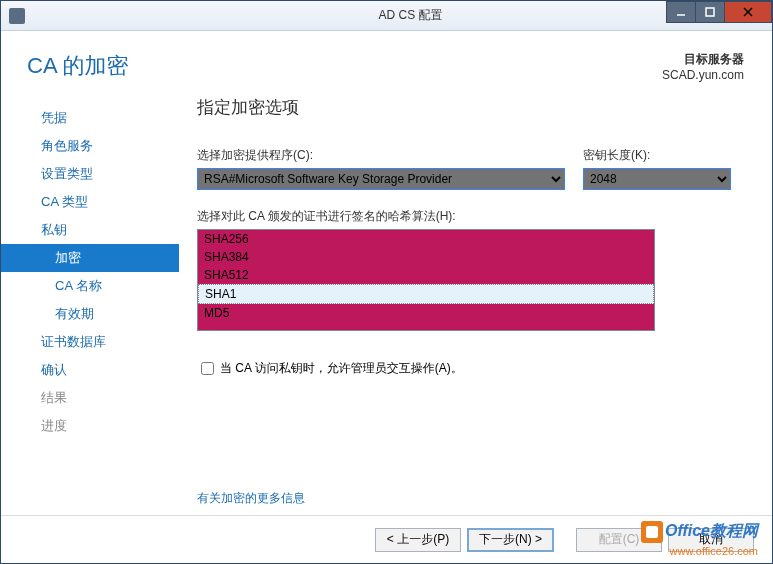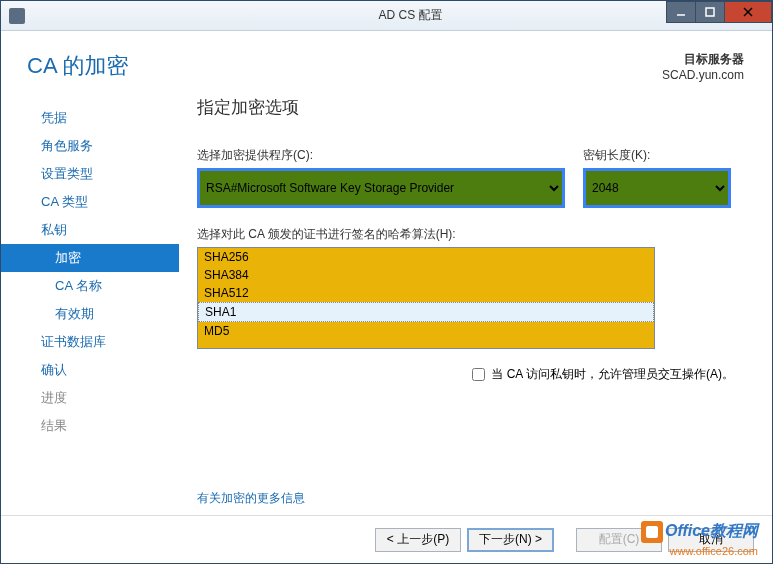--- a/index.html
+++ b/index.html
@@ -24,27 +24,27 @@
     .step { font-size: 13px; color: #1a6bb0; padding: 5px 0 5px 40px; cursor: pointer; }
     .step.sub { padding-left: 54px; }
     .step.active { background: #1979ca; color: #fff; }
     .step.done { color: #1a6bb0; }
     .step.pending { color: #888; }
     .main { flex: 1; padding: 0 28px 0 18px; display: flex; flex-direction: column; }
     .section-title { font-size: 17px; color: #333; margin: 0 0 28px 0; }
     .form-row { display: flex; gap: 18px; margin-bottom: 18px; }
     .form-col { display: flex; flex-direction: column; justify-content: space-between; }
     .label { font-size: 12px; color: #333; margin-bottom: 4px; }
-    select { font-size: 12px; height: 40px; border: 3px solid #3b82f6; background: #4d7c0f; padding: 0 2px; }
+    select { font-size: 12px; height: 22px; border: 1px solid #3b82f6; background: #737373; padding: 0 2px; }
     .provider { width: 368px; }
     .keylen { width: 148px; }
-    .listbox { width: 458px; height: 102px; border: 1px solid #7a8a99; overflow-y: scroll; font-size: 12px; background: #eab308; }
+    .listbox { width: 458px; height: 102px; border: 1px solid #7a8a99; overflow-y: scroll; font-size: 12px; background: #be185d; }
     .listitem { padding: 2px 6px; cursor: pointer; }
     .listitem.selected { background: #e5f1fb; border: 1px dotted #888; }
-    .chk-row { display: flex; align-items: center; font-size: 12px; margin-top: 16px; justify-content: flex-end; }
+    .chk-row { display: flex; align-items: center; font-size: 12px; margin-top: 28px; }
     .chk-row input { margin-right: 6px; }
     .link { color: #1a6bb0; font-size: 12px; margin-top: auto; margin-bottom: 8px; cursor: pointer; text-decoration: none; }
     .footer { height: 48px; border-top: 1px solid #ddd; display: flex; align-items: center; justify-content: flex-end; padding: 0 18px; gap: 6px; position: relative;}
     .btn { min-width: 86px; height: 24px; font-size: 12px; border: 1px solid #aab2bd; background: #f2f2f2; cursor: pointer; padding: 0 10px;}
     .btn.primary { border: 2px solid #7aa7d4; }
     .btn:disabled { color: #aaa; cursor: default; }
     .watermark1 { position: absolute; right: 14px; bottom: 20px; font-size: 16px; font-weight: 700; font-style: italic; color: #e87b1c; pointer-events: none; }
     .watermark1 span { color: #3178c6; }
     .watermark2 { position: absolute; right: 14px; bottom: 6px; font-size: 11px; color: #e87b1c; pointer-events: none; }
     .wm-icon { display:inline-block; width:22px; height:22px; background:#e87b1c; border-radius:3px; vertical-align:middle; margin-right:2px; position:relative;}
@@ -91,22 +91,22 @@
           <div class="step done">凭据</div>
           <div class="step done">角色服务</div>
           <div class="step done">设置类型</div>
           <div class="step done">CA 类型</div>
           <div class="step done">私钥</div>
           <div class="step active sub">加密</div>
           <div class="step done sub">CA 名称</div>
           <div class="step done sub">有效期</div>
           <div class="step done">证书数据库</div>
           <div class="step done">确认</div>
+          <div class="step pending">结果</div>
           <div class="step pending">进度</div>
-          <div class="step pending">结果</div>
         </div>
 
       <div class="main">
         <div class="section-title">指定加密选项</div>
 
         <div class="form-row">
           <div class="form-col">
             <div class="label">选择加密提供程序(C):</div>
             <select class="provider">
               <option>RSA#Microsoft Software Key Storage Provider</option>

